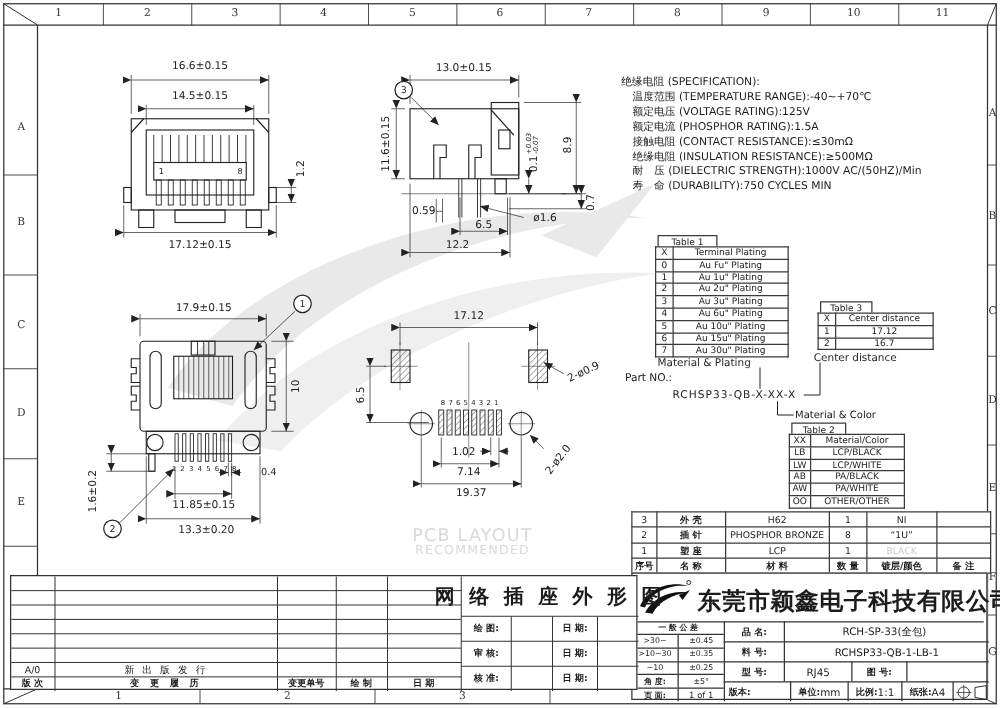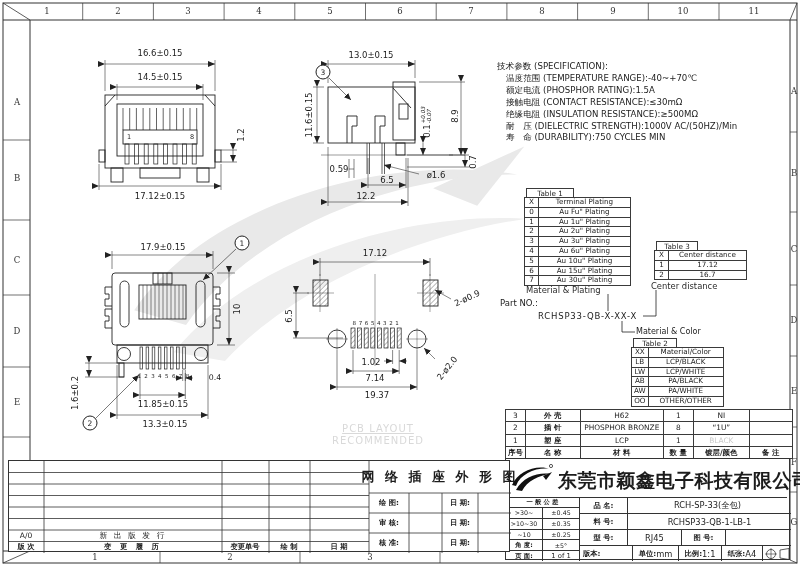--- a/index.html
+++ b/index.html
@@ -24,21 +24,21 @@
 .blk{position:absolute;box-sizing:border-box;border:1px solid #333;background:#fff;z-index:2}
 .tc{position:absolute;box-sizing:border-box;border-top:1px solid #333;border-left:1px solid #333;display:flex;align-items:center;justify-content:center;font-size:7.5px;white-space:nowrap;overflow:hidden}
 .tc.nl{border-left:none}
 .lbl{font-weight:bold;font-size:7.3px}
 .val{font-size:8.3px}
 .ov{position:absolute;left:0;top:0;z-index:1}
 .wm{position:absolute;z-index:0}
 .cap{font-size:8.4px;color:#2a2a2a}
 .pn{letter-spacing:.8px}
 .company{position:absolute;font-size:19px;font-weight:bold;letter-spacing:.5px;white-space:nowrap}
-.rtitle{font-size:13px;font-weight:bold;letter-spacing:3px;white-space:nowrap}
+.rtitle{font-size:16px;font-weight:bold;letter-spacing:3px;white-space:nowrap}
 .small-b{font-size:7.3px;font-weight:bold;white-space:nowrap}
 .stack{display:inline-flex;flex-direction:column;font-size:5.6px;line-height:5.6px;vertical-align:middle;margin-left:1px}
 </style>
 </head>
 <body>
 
 <div class="sheet">
 
   <svg class="wm" style="left:110px;top:140px;transform:rotate(-6deg)" width="430" height="240" viewBox="0 0 430 240">
     <path d="M20,150 C100,55 280,18 415,55 C300,42 150,78 70,170 Z" fill="#e9e9e9"></path>
@@ -235,21 +235,21 @@
       </div>
     <div class="co" style="left:27px;top:190px">
         <span>2</span>
       </div>
     <span class="t c" style="left:100px;top:14px">17.9±0.15</span>
     <span class="t v" style="left:174px;top:76px">10</span>
     <span class="t c" style="left:102px;top:143px;font-size:5.5px;letter-spacing:3.4px">12345678</span>
     <span class="t c" style="left:152px;top:145px;font-size:7.8px">0.4</span>
     <span class="t v" style="left:12px;top:160px">1.6±0.2</span>
     <span class="t c" style="left:100px;top:171px">11.85±0.15</span>
-    <span class="t c" style="left:102px;top:191px">13.3±0.15</span>
+    <span class="t c" style="left:102px;top:191px">13.3±0.20</span>
   </div>
 
   <div class="view" style="left:283px;top:238px;width:214px;height:214px">
     <svg width="214" height="214" viewBox="0 0 214 214" fill="none" stroke="#222" stroke-width="0.9">
       <defs>
         <marker id="a4" markerWidth="8" markerHeight="8" refX="7" refY="3" orient="auto" markerUnits="userSpaceOnUse">
             <path d="M0,0L7,3L0,6Z" fill="#222" stroke="none"></path>
           </marker>
         <pattern id="hat" width="3.5" height="3.5" patternUnits="userSpaceOnUse" patternTransform="rotate(45)">
             <line x1="0" y1="0" x2="0" y2="3.5" stroke="#555" stroke-width="0.8"></line>
@@ -288,27 +288,28 @@
       </g>
     </svg>
     <span class="t c" style="left:92px;top:15px">17.12</span>
     <span class="t r25" style="left:184px;top:60px">2-ø0.9</span>
     <span class="t v" style="left:6px;top:78px">6.5</span>
     <span class="t c" style="left:94px;top:85px;font-size:5.5px;letter-spacing:2.6px">87654321</span>
     <span class="t r50" style="left:164px;top:130px">2-ø2.0</span>
     <span class="t c" style="left:88px;top:124px">1.02</span>
     <span class="t c" style="left:92px;top:140px">7.14</span>
     <span class="t c" style="left:94px;top:157px">19.37</span>
-    <span class="t c" style="left:95px;top:191px;font-size:10px;letter-spacing:1px;color:#d9d9d9;text-decoration:underline">PCB LAYOUT</span>
+    <span class="t c" style="left:95px;top:191px;font-size:14px;letter-spacing:1px;color:#d9d9d9;">PCB LAYOUT</span>
     <span class="t c" style="left:95px;top:203px;font-size:10px;letter-spacing:1px;color:#d9d9d9">RECOMMENDED</span>
   </div>
 
   <div class="spec">
-    <div>技术参数 (SPECIFICATION):</div>
+    <div>绝缘电阻 (SPECIFICATION):</div>
     <div class="ln">温度范围 (TEMPERATURE RANGE):-40~+70℃</div>
+    <div class="ln">额定电压 (VOLTAGE RATING):125V</div>
     <div class="ln">额定电流 (PHOSPHOR RATING):1.5A</div>
     <div class="ln">接触电阻 (CONTACT RESISTANCE):≤30mΩ</div>
     <div class="ln">绝缘电阻 (INSULATION RESISTANCE):≥500MΩ</div>
     <div class="ln">耐　压 (DIELECTRIC STRENGTH):1000V AC/(50HZ)/Min</div>
     <div class="ln">寿　命 (DURABILITY):750 CYCLES MIN</div>
   </div>
 
   <div class="tt" style="left:526px;top:188px;width:46px;height:9px">Table 1</div>
   <table class="tb" style="left:524px;top:197px">
     <colgroup>

